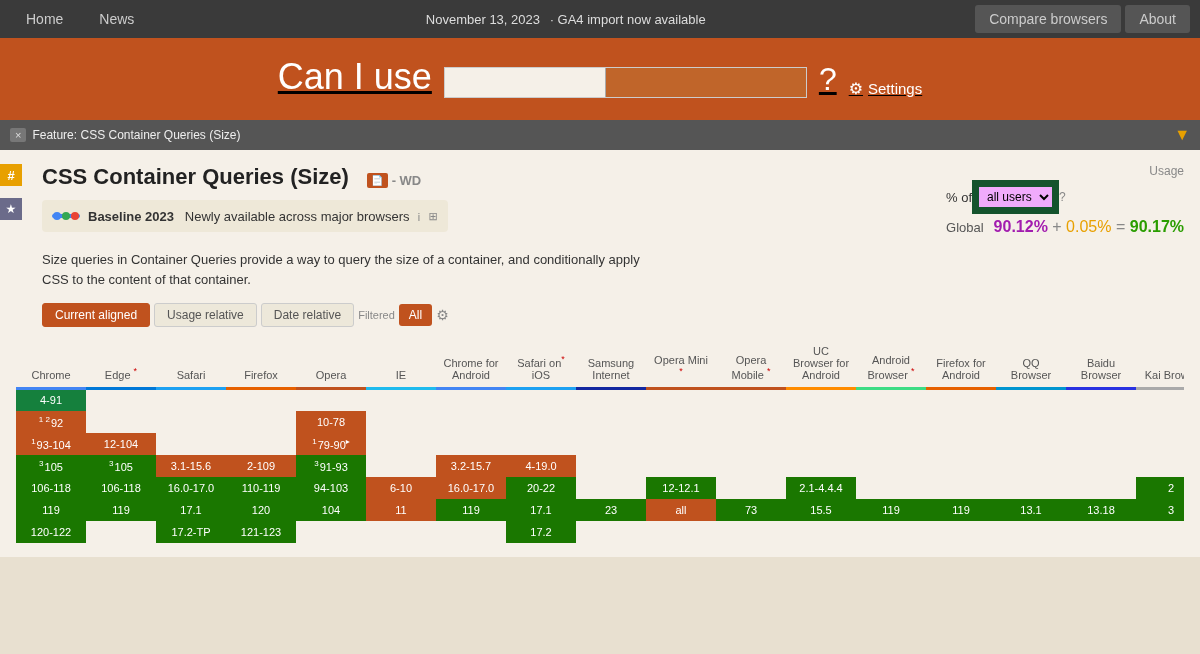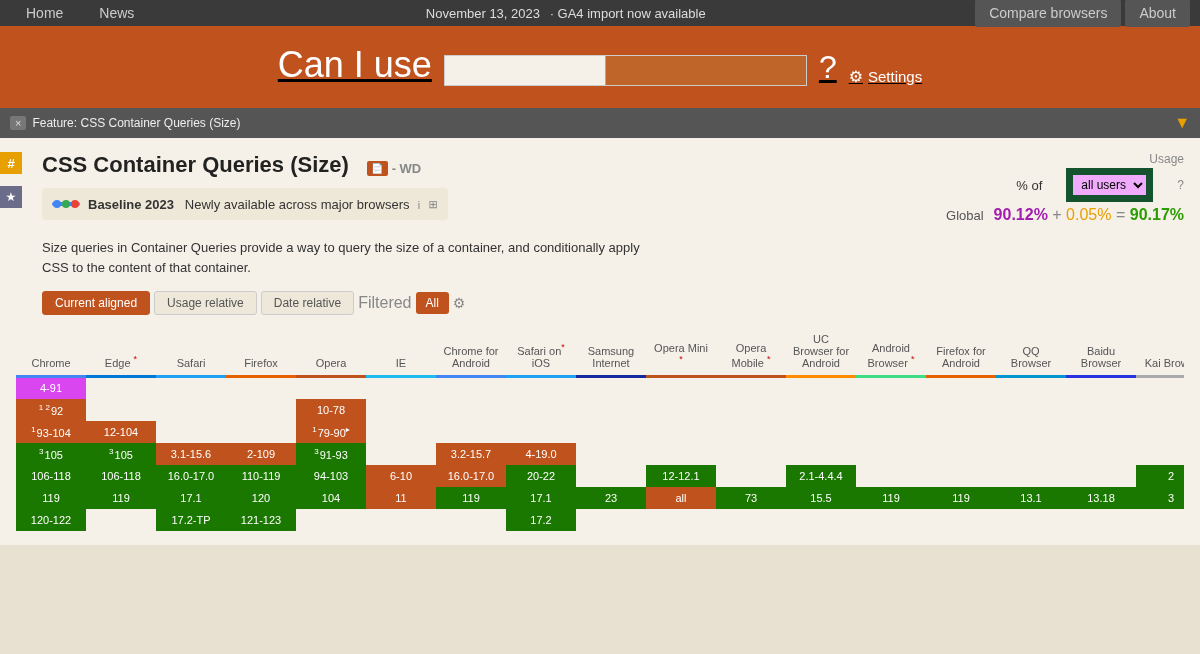--- a/index.html
+++ b/index.html
@@ -3,21 +3,21 @@
   <meta charset="utf-8">
   <style>
     * { box-sizing: border-box; margin: 0; padding: 0; }
     body { font-family: Arial, sans-serif; font-size: 13px; background: #e8e0d0; width: 1200px; overflow-x: hidden; }
 
     
     .top-nav {
       background: #3a3a3a;
       display: flex;
       align-items: center;
-      height: 26px;
+      height: 38px;
       padding: 0 10px;
     }
     .nav-left { display: flex; gap: 4px; }
     .nav-btn {
       color: #ccc;
       background: none;
       border: none;
       padding: 6px 16px;
       cursor: pointer;
       font-size: 14px;
@@ -196,22 +196,21 @@
 
     
     .feature-right {
       text-align: right;
       min-width: 220px;
     }
     .usage-label { color: #888; font-size: 12px; margin-bottom: 2px; }
     .usage-scope {
       display: flex;
       align-items: center;
-      justify-content: flex-end;
-      gap: 24px;
+      gap: 0;
       margin-bottom: 4px;
     }
     .usage-scope-text { font-size: 13px; color: #333; }
     .usage-dropdown {
       background: #f0abfc;
       border: 7px solid #14532d;
       padding: 2px 4px;
       font-size: 12px;
       cursor: pointer;
     }
@@ -269,21 +268,21 @@
       color: #555;
       cursor: pointer;
       font-size: 12px;
       border-radius: 3px;
     }
     .tab-btn.active {
       background: #c0521e;
       color: #fff;
       border-color: #c0521e;
     }
-    .filtered-label { color: #888; font-size: 16px; }
+    .filtered-label { color: #888; font-size: 11px; }
     .all-btn {
       background: #c0521e;
       color: #fff;
       border: none;
       padding: 4px 10px;
       border-radius: 3px;
       cursor: pointer;
       font-size: 12px;
     }
     .settings-gear-small {
@@ -335,21 +334,21 @@
     .ver-cell {
       text-align: center;
       padding: 2px 3px;
       font-size: 11px;
       height: 22px;
       vertical-align: middle;
     }
     .ver-cell.supported { background: #1a7700; color: #fff; }
     .ver-cell.not-supported { background: #c0521e; color: #fff; }
     .ver-cell.empty { background: transparent; }
-    .ver-cell.old-not-supported { background: #d946ef; color: #fff; }
+    .ver-cell.old-not-supported { background: #15803d; color: #fff; }
 
     .ver-badge {
       font-size: 8px;
       vertical-align: super;
       margin-right: 1px;
     }
     .ver-flag {
       font-size: 8px;
       vertical-align: super;
     }

